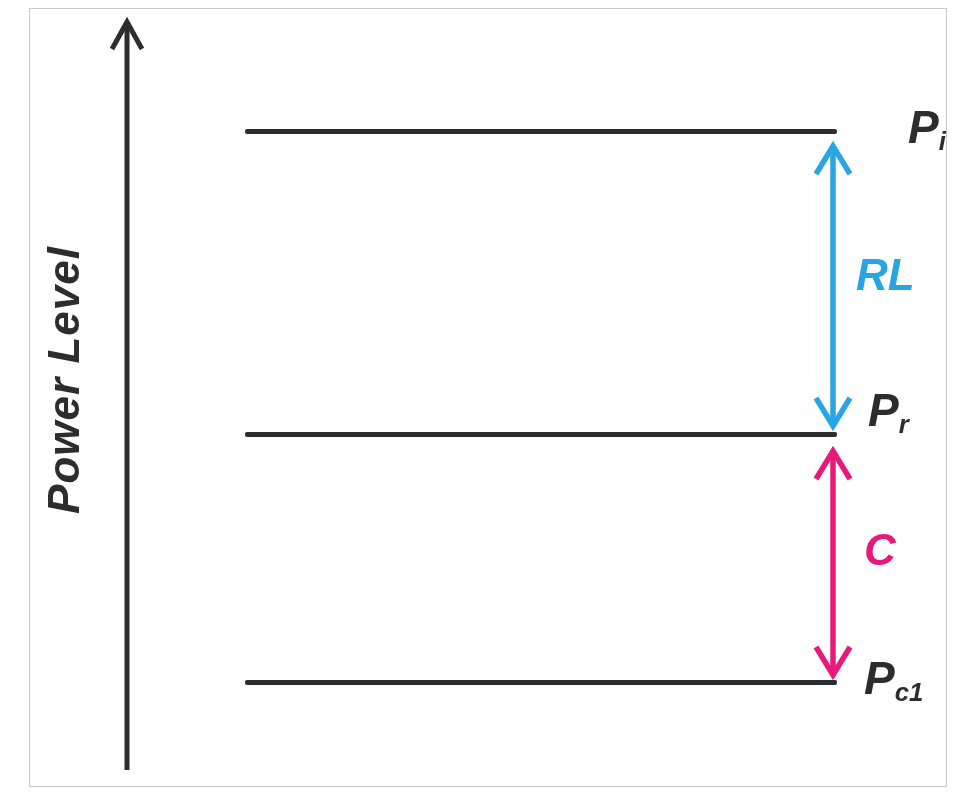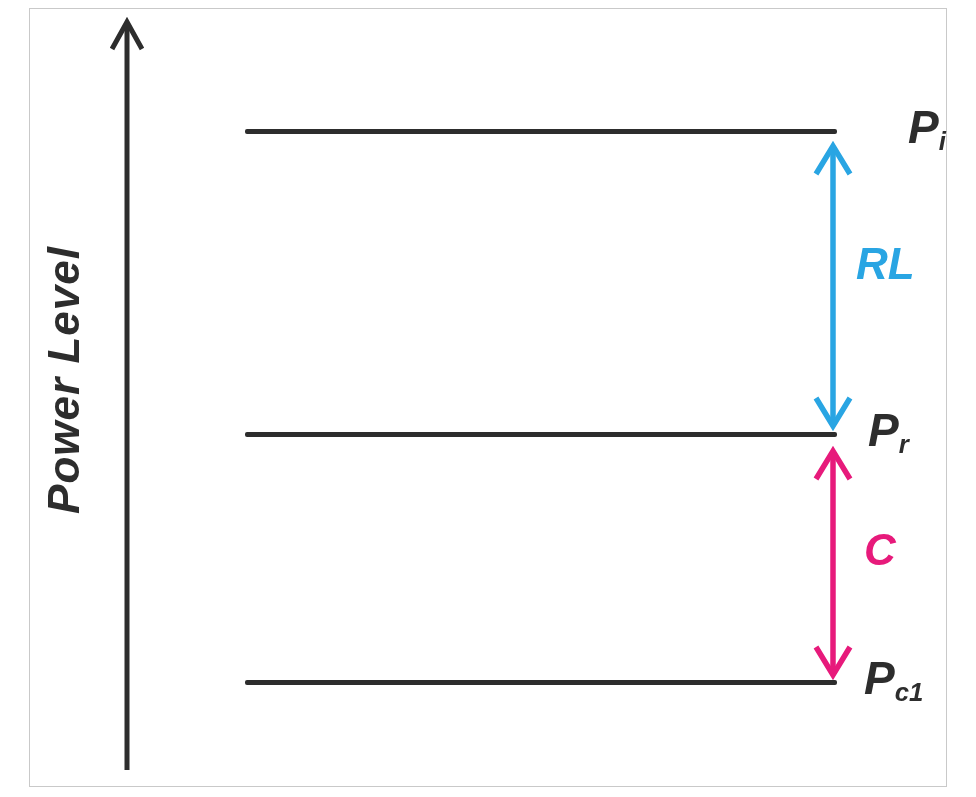--- a/index.html
+++ b/index.html
@@ -52,28 +52,28 @@
     font:italic 700 46px/1.05 "Liberation Sans",sans-serif;
     color:var(--ink);
     white-space:nowrap;
   }
   .lvl-label .sub{
     font-size:0.56em;
     vertical-align:-0.28em;
     letter-spacing:0;
   }
   .lbl-pi{left:908px;top:103px;}
-  .lbl-pr{left:868px;top:406px;}
+  .lbl-pr{left:868px;top:386px;}
   .lbl-pc1{left:864px;top:654px;}
   .span-label{
     position:absolute;
     font:italic 700 44px/1 "Liberation Sans",sans-serif;
     white-space:nowrap;
   }
-  .lbl-rl{left:856px;top:242px;color:var(--rl);}
+  .lbl-rl{left:856px;top:253px;color:var(--rl);}
   .lbl-c{left:864px;top:528px;color:var(--c);}
 </style>
 </head>
 <body>
 
 <div class="stage">
 
   <div class="frame"></div>
 
   <svg class="axis-svg" width="50" height="765" viewBox="0 0 50 765">

